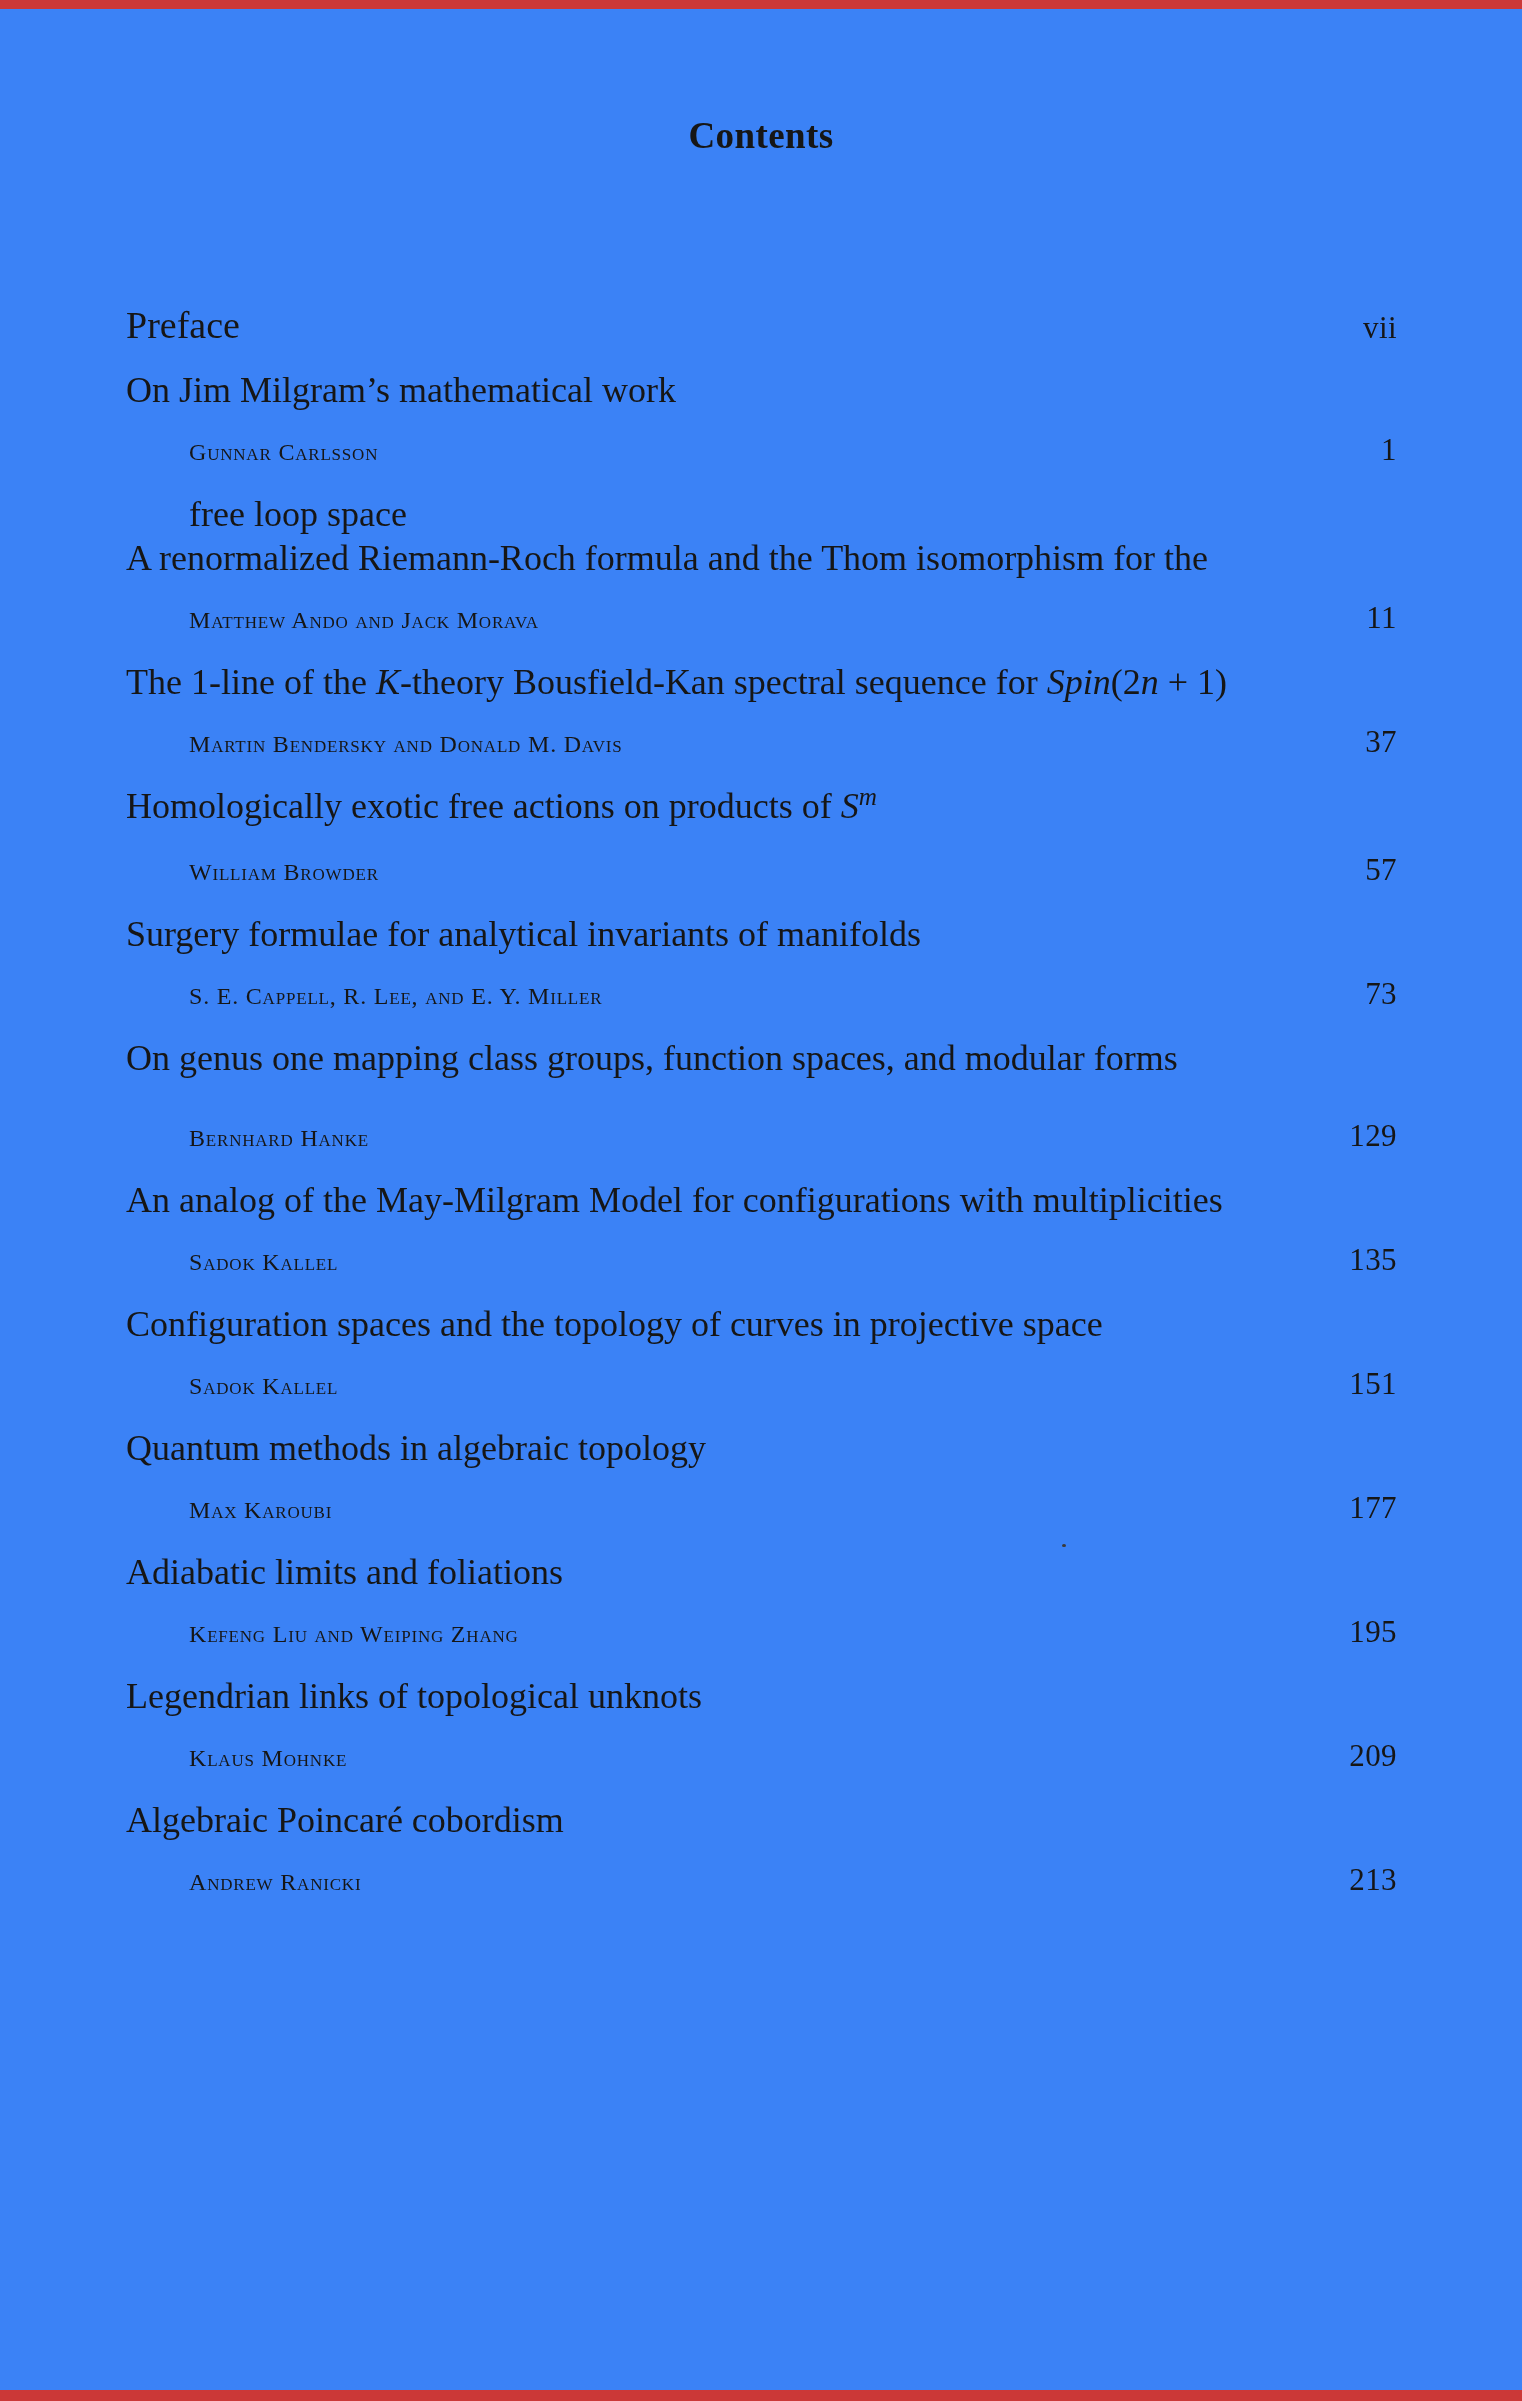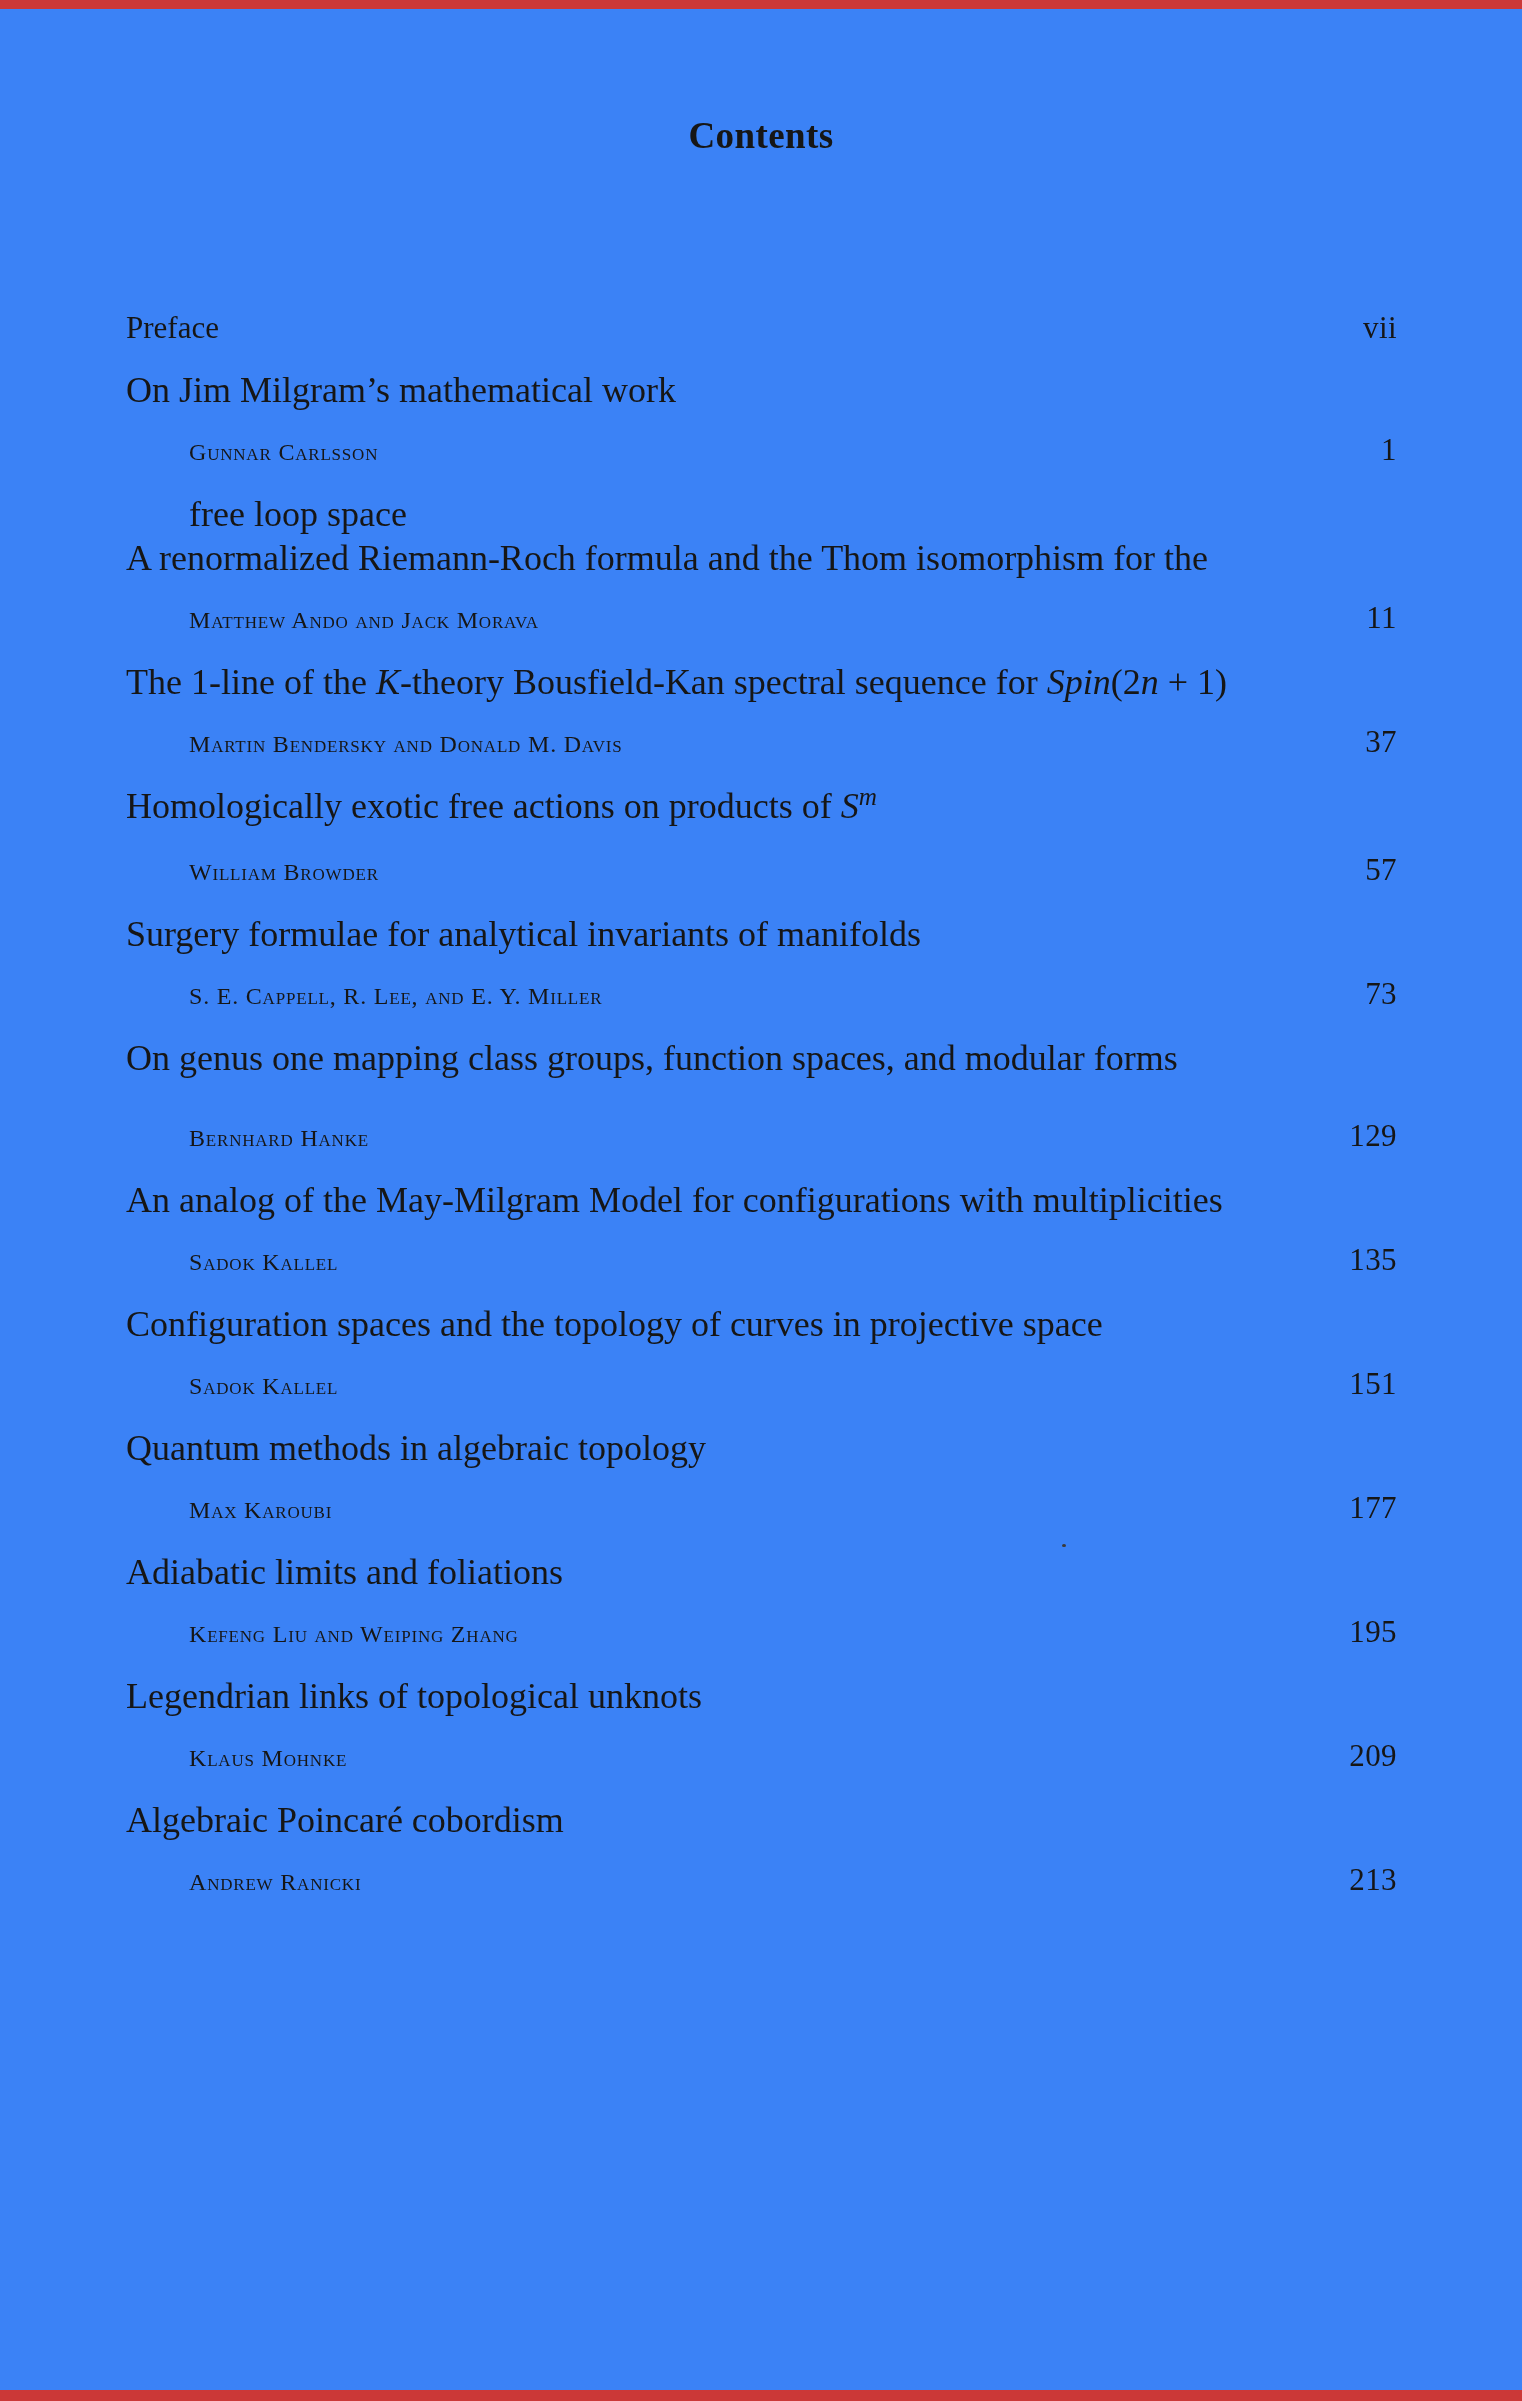--- a/index.html
+++ b/index.html
@@ -57,21 +57,21 @@
   .title-line.cont { padding-left: 63px; }
 
   .author-row { padding-left: 63px; }
 
   .authors {
     font-variant: small-caps;
     font-size: 24px;
     letter-spacing: 0.8px;
   }
 
-  .preface-label { font-size: 31px; font-family: Liberation Serif, serif; }
+  .preface-label { font-size: 38px; font-family: Liberation Serif, serif; }
 
   .pagenum {
     font-size: 31px;
     letter-spacing: 0.4px;
     margin-top: 16px;
   }
 
   .seg-i { font-style: italic; }
   .seg-sup {
     font-style: italic;

